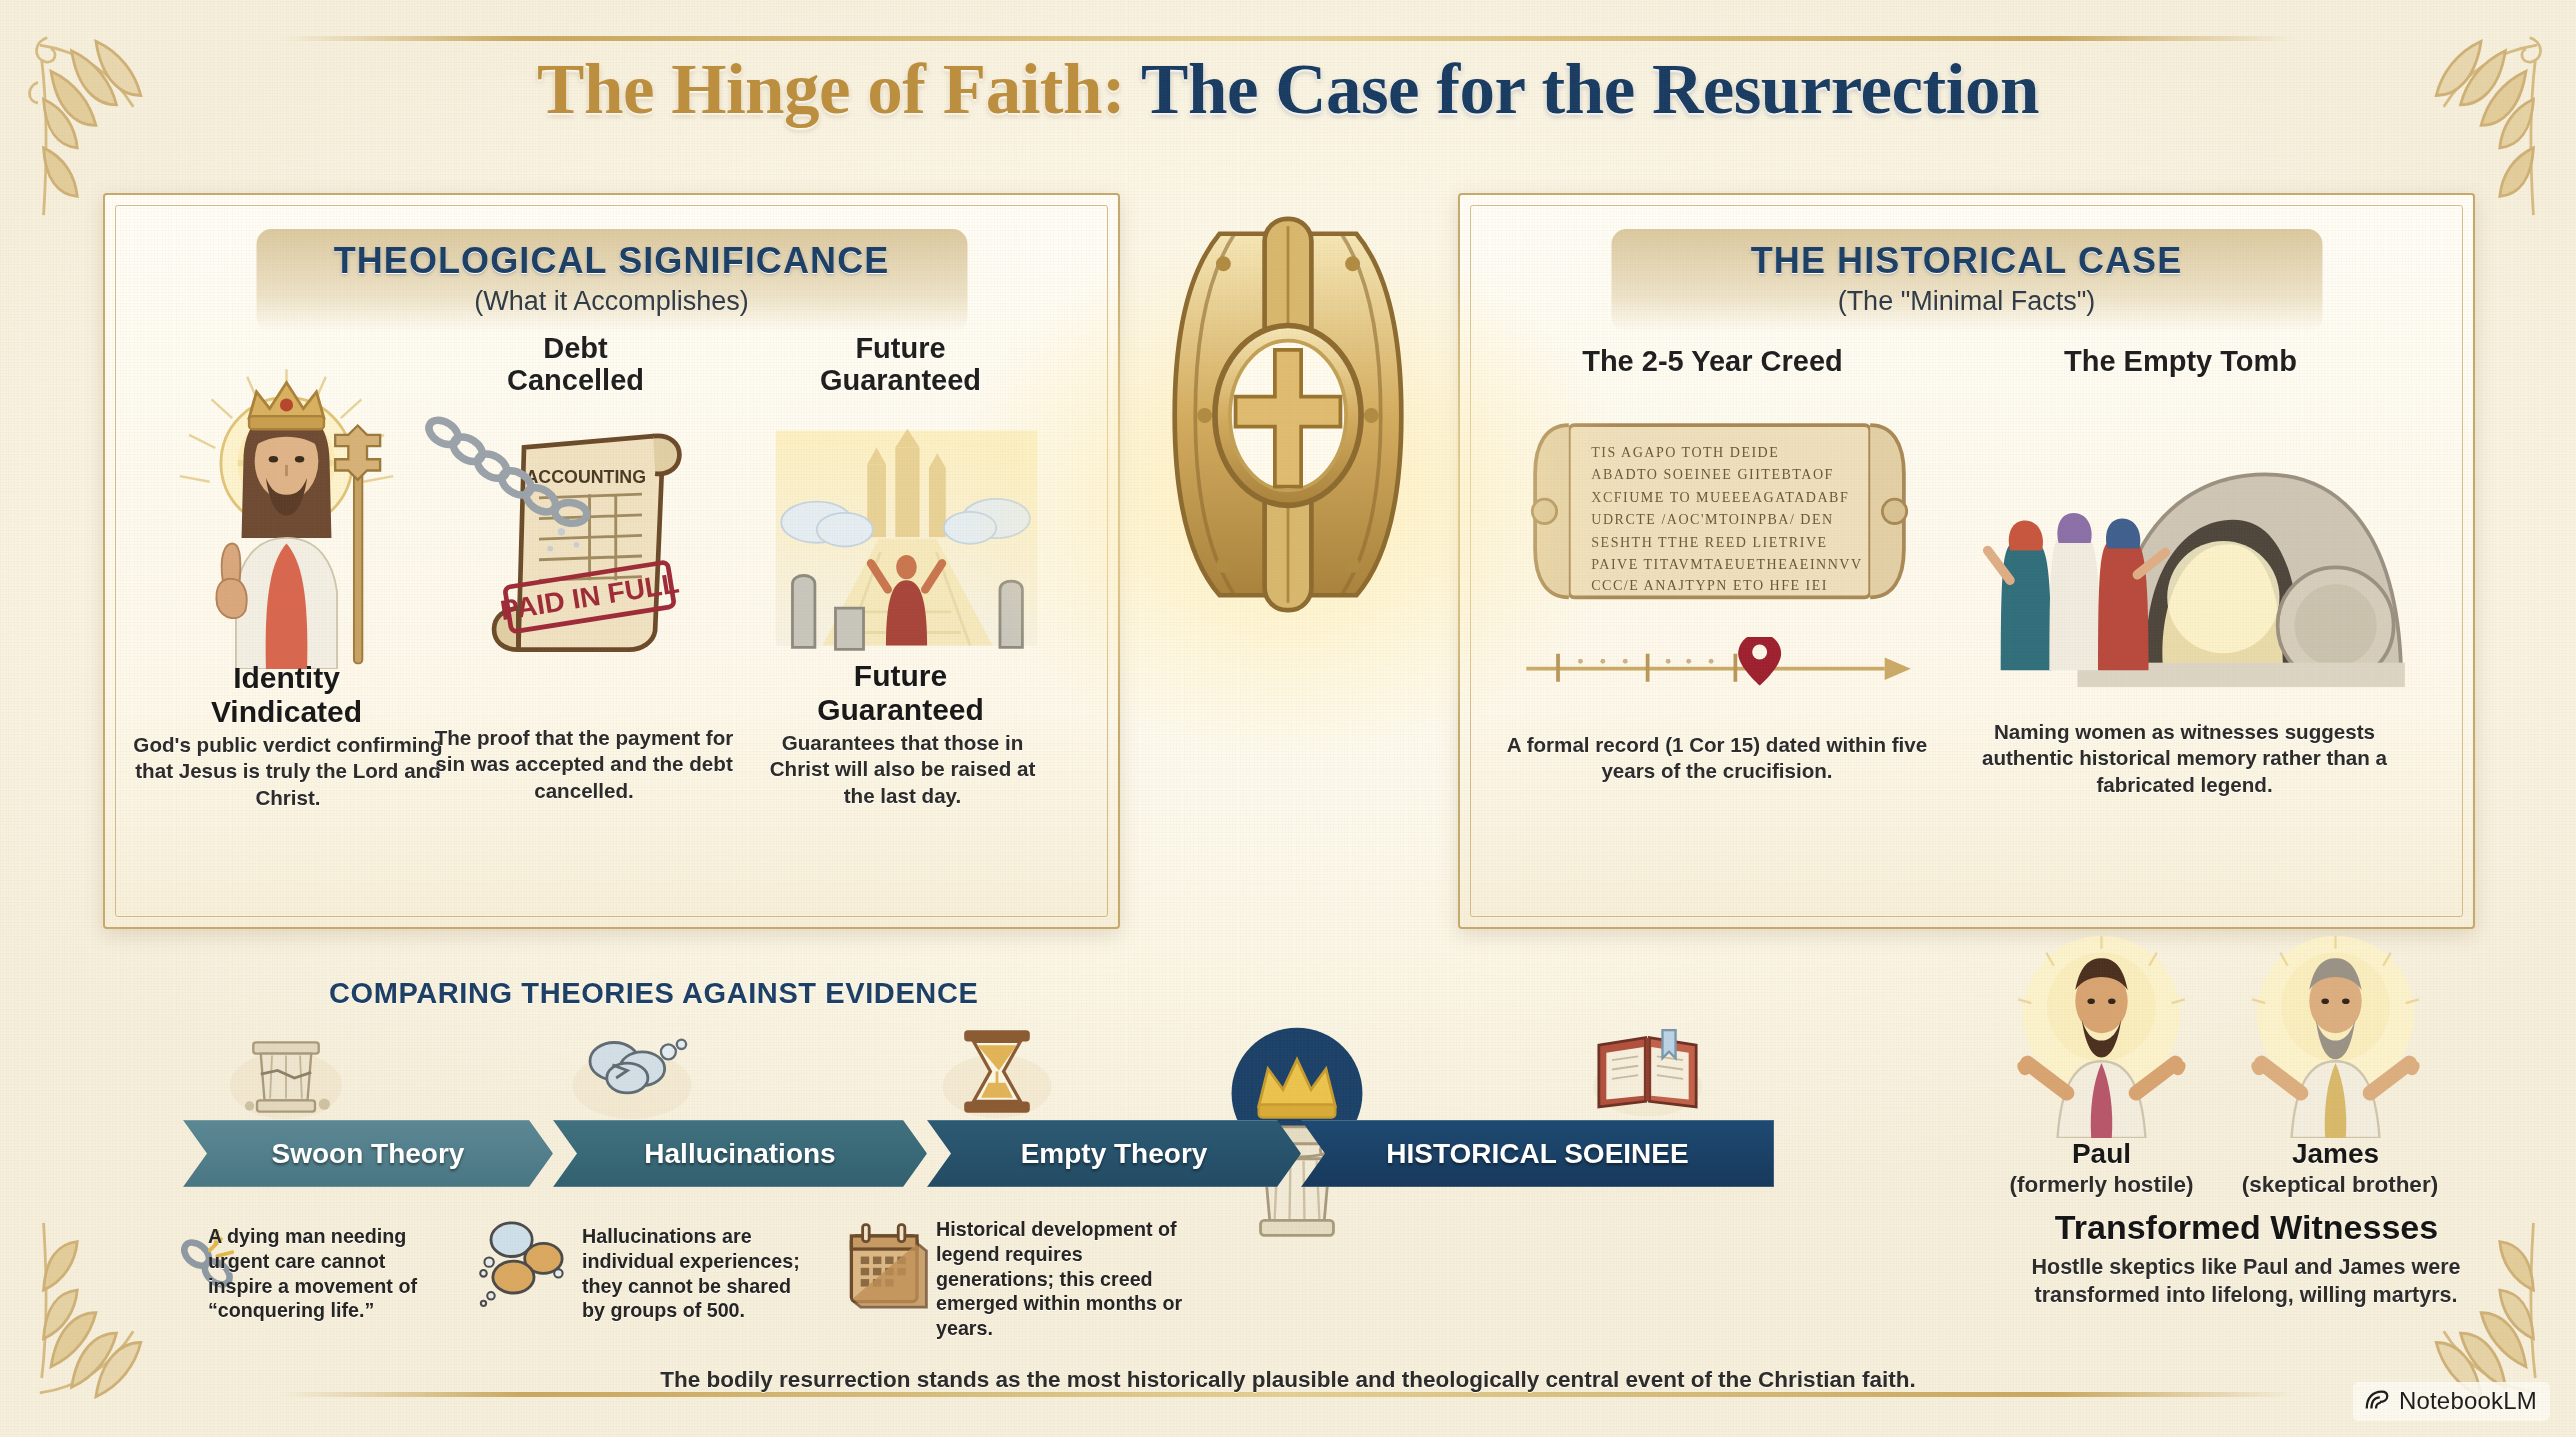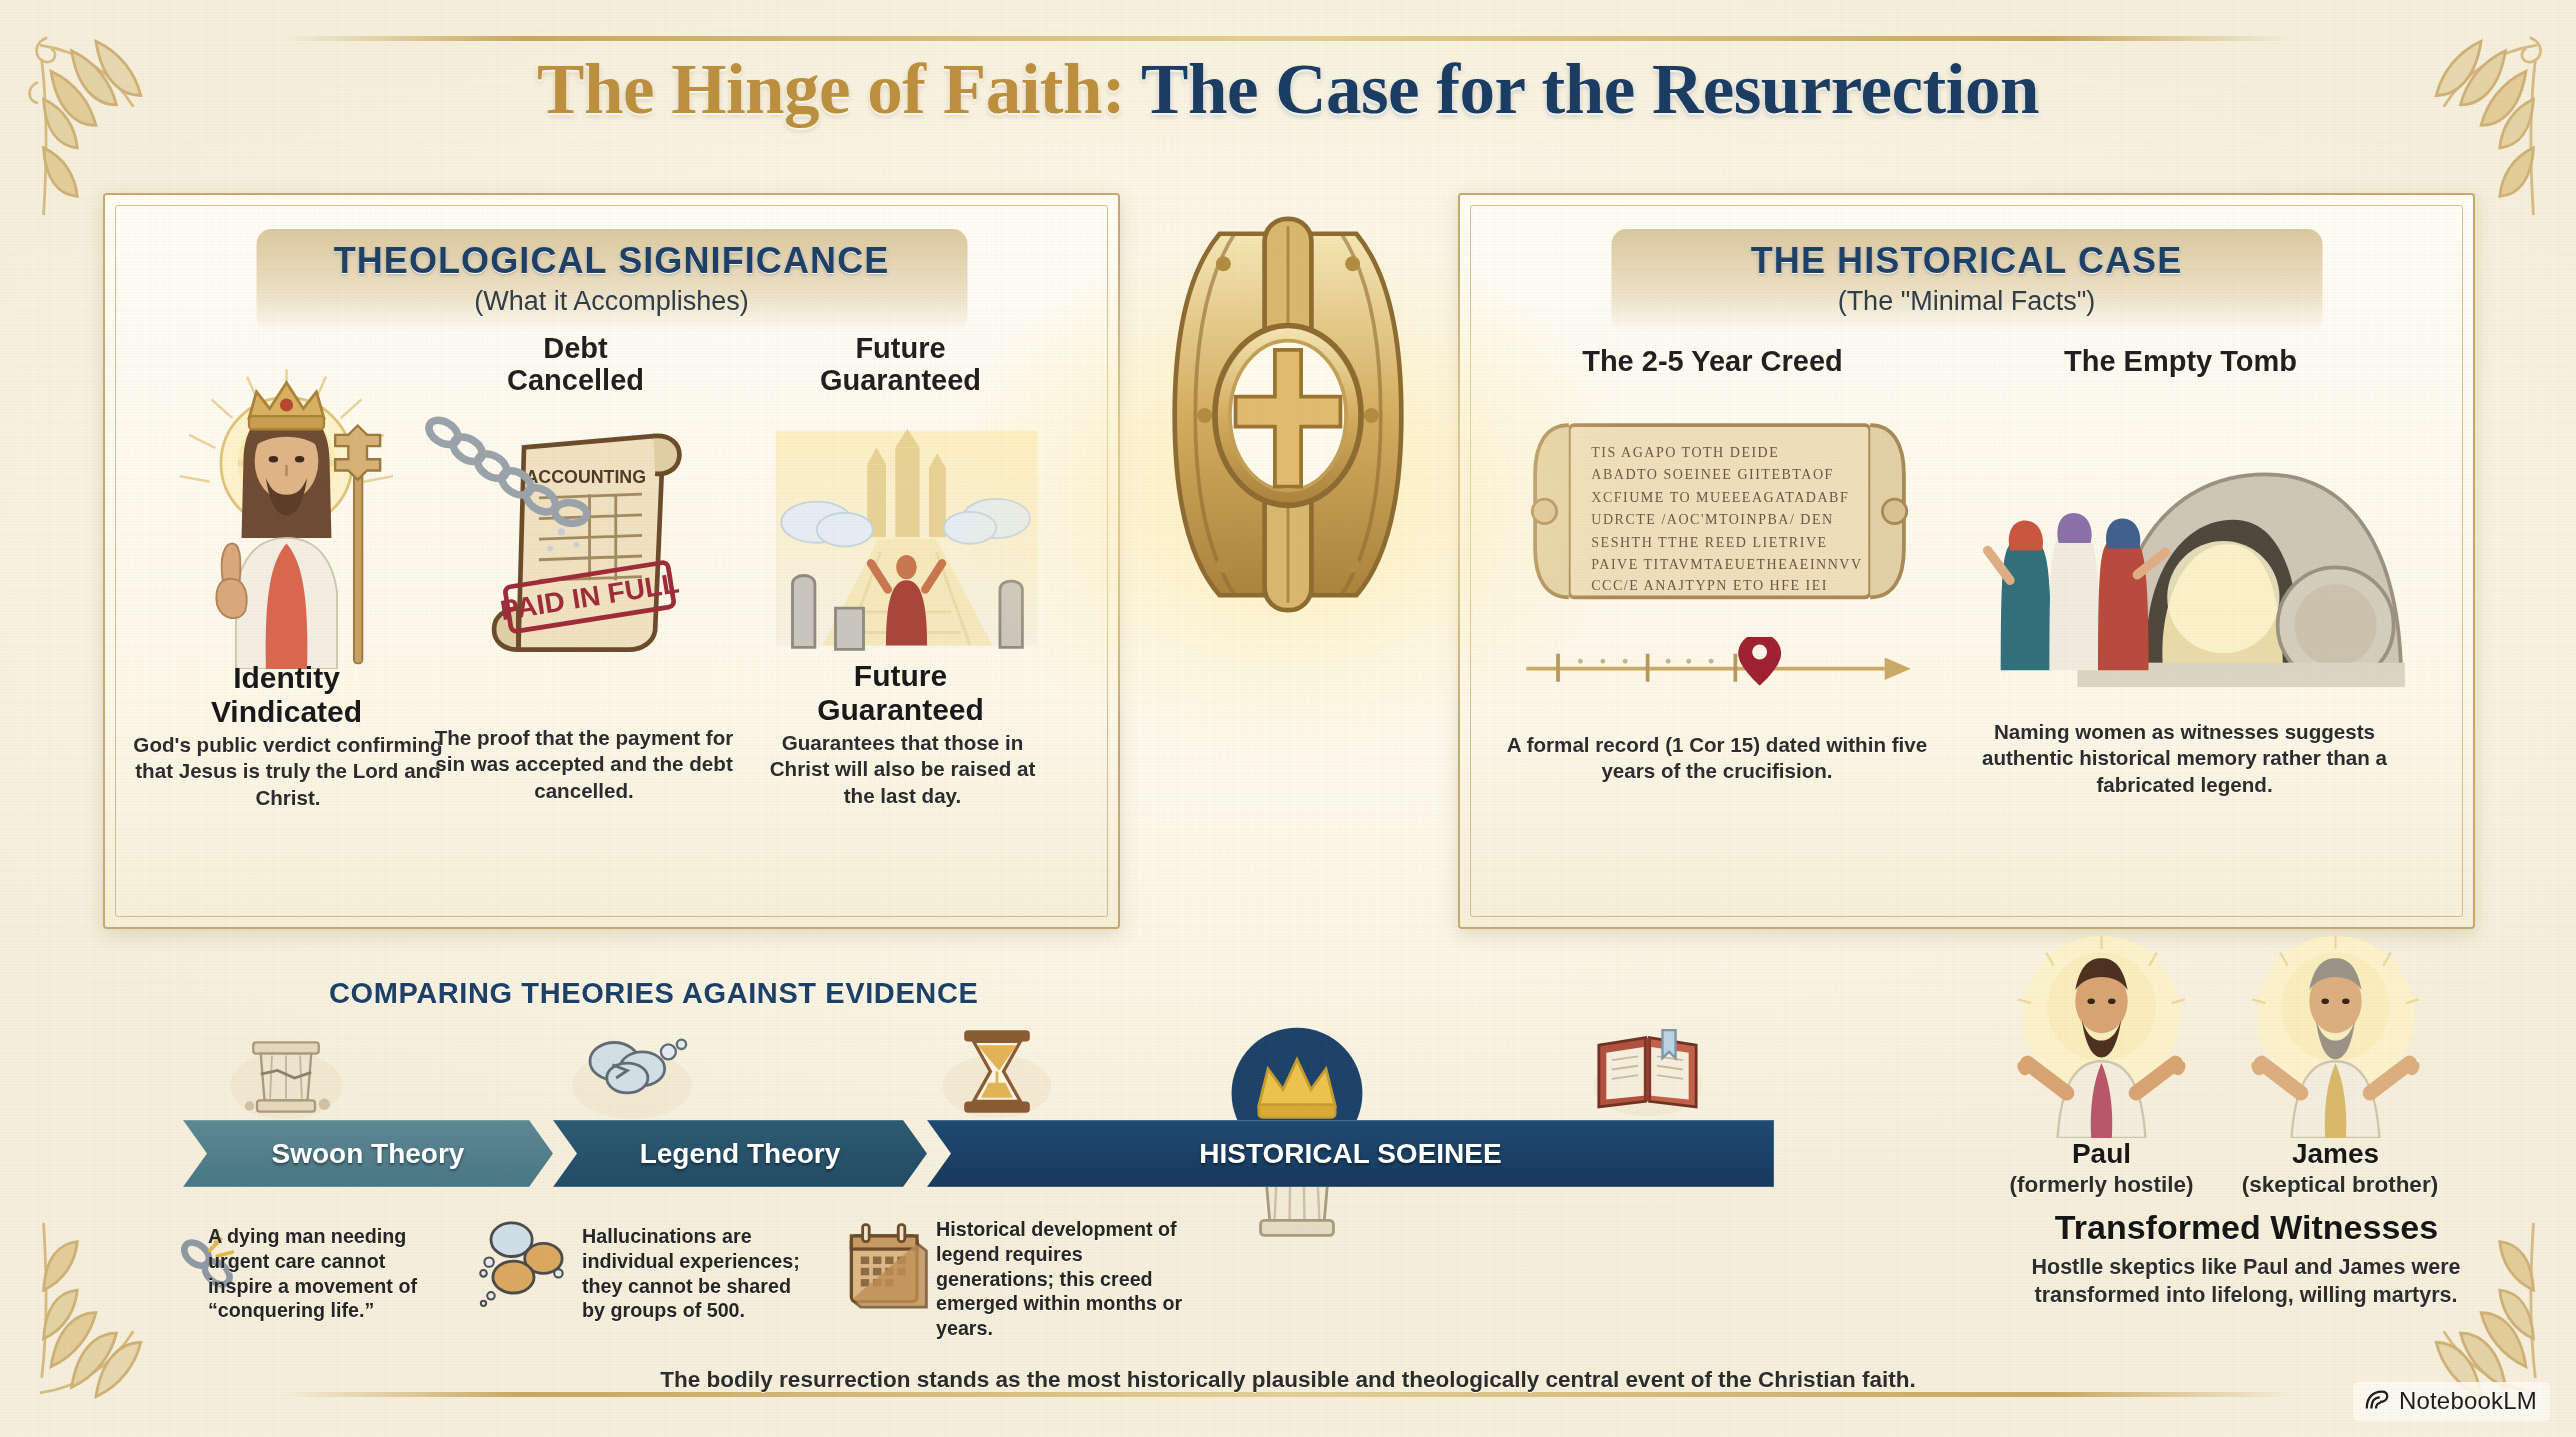--- a/index.html
+++ b/index.html
@@ -509,22 +509,25 @@
         <path d="M32 46 L60 42 M32 56 L60 52 M32 66 L60 62 M80 42 L108 46 M80 52 L108 56 M80 62 L108 66"></path>
       </g>
     <path d="M86 14 L100 14 L100 44 L93 37 L86 44Z" fill="#bcd4e6" stroke="#7a97ad" stroke-width="2.5"></path>
     <path d="M68 22 L72 22 L72 90 L68 90Z" fill="#8e3f2f"></path>
   </svg>
 
   <div id="banner">
     <div class="chev c1">
         <span>Swoon Theory</span>
       </div>
+    <div class="chev c2">
+        <span>Hallucinations</span>
+      </div>
     <div class="chev c3">
-        <span>Legend Theory</span>
+        <span>Empty Theory</span>
       </div>
     <div class="chev c4">
         <span>HISTORICAL SOEINEE</span>
       </div>
   </div>
 
   <svg class="art" style="left:176px; top:1226px; width:75px; height:75px;" viewBox="0 0 80 80">
     <g fill="none" stroke="#8d99a3" stroke-width="7">
       <ellipse cx="22" cy="30" rx="15" ry="10" transform="rotate(40 22 30)"></ellipse>
       <ellipse cx="44" cy="50" rx="15" ry="10" transform="rotate(40 44 50)"></ellipse>

